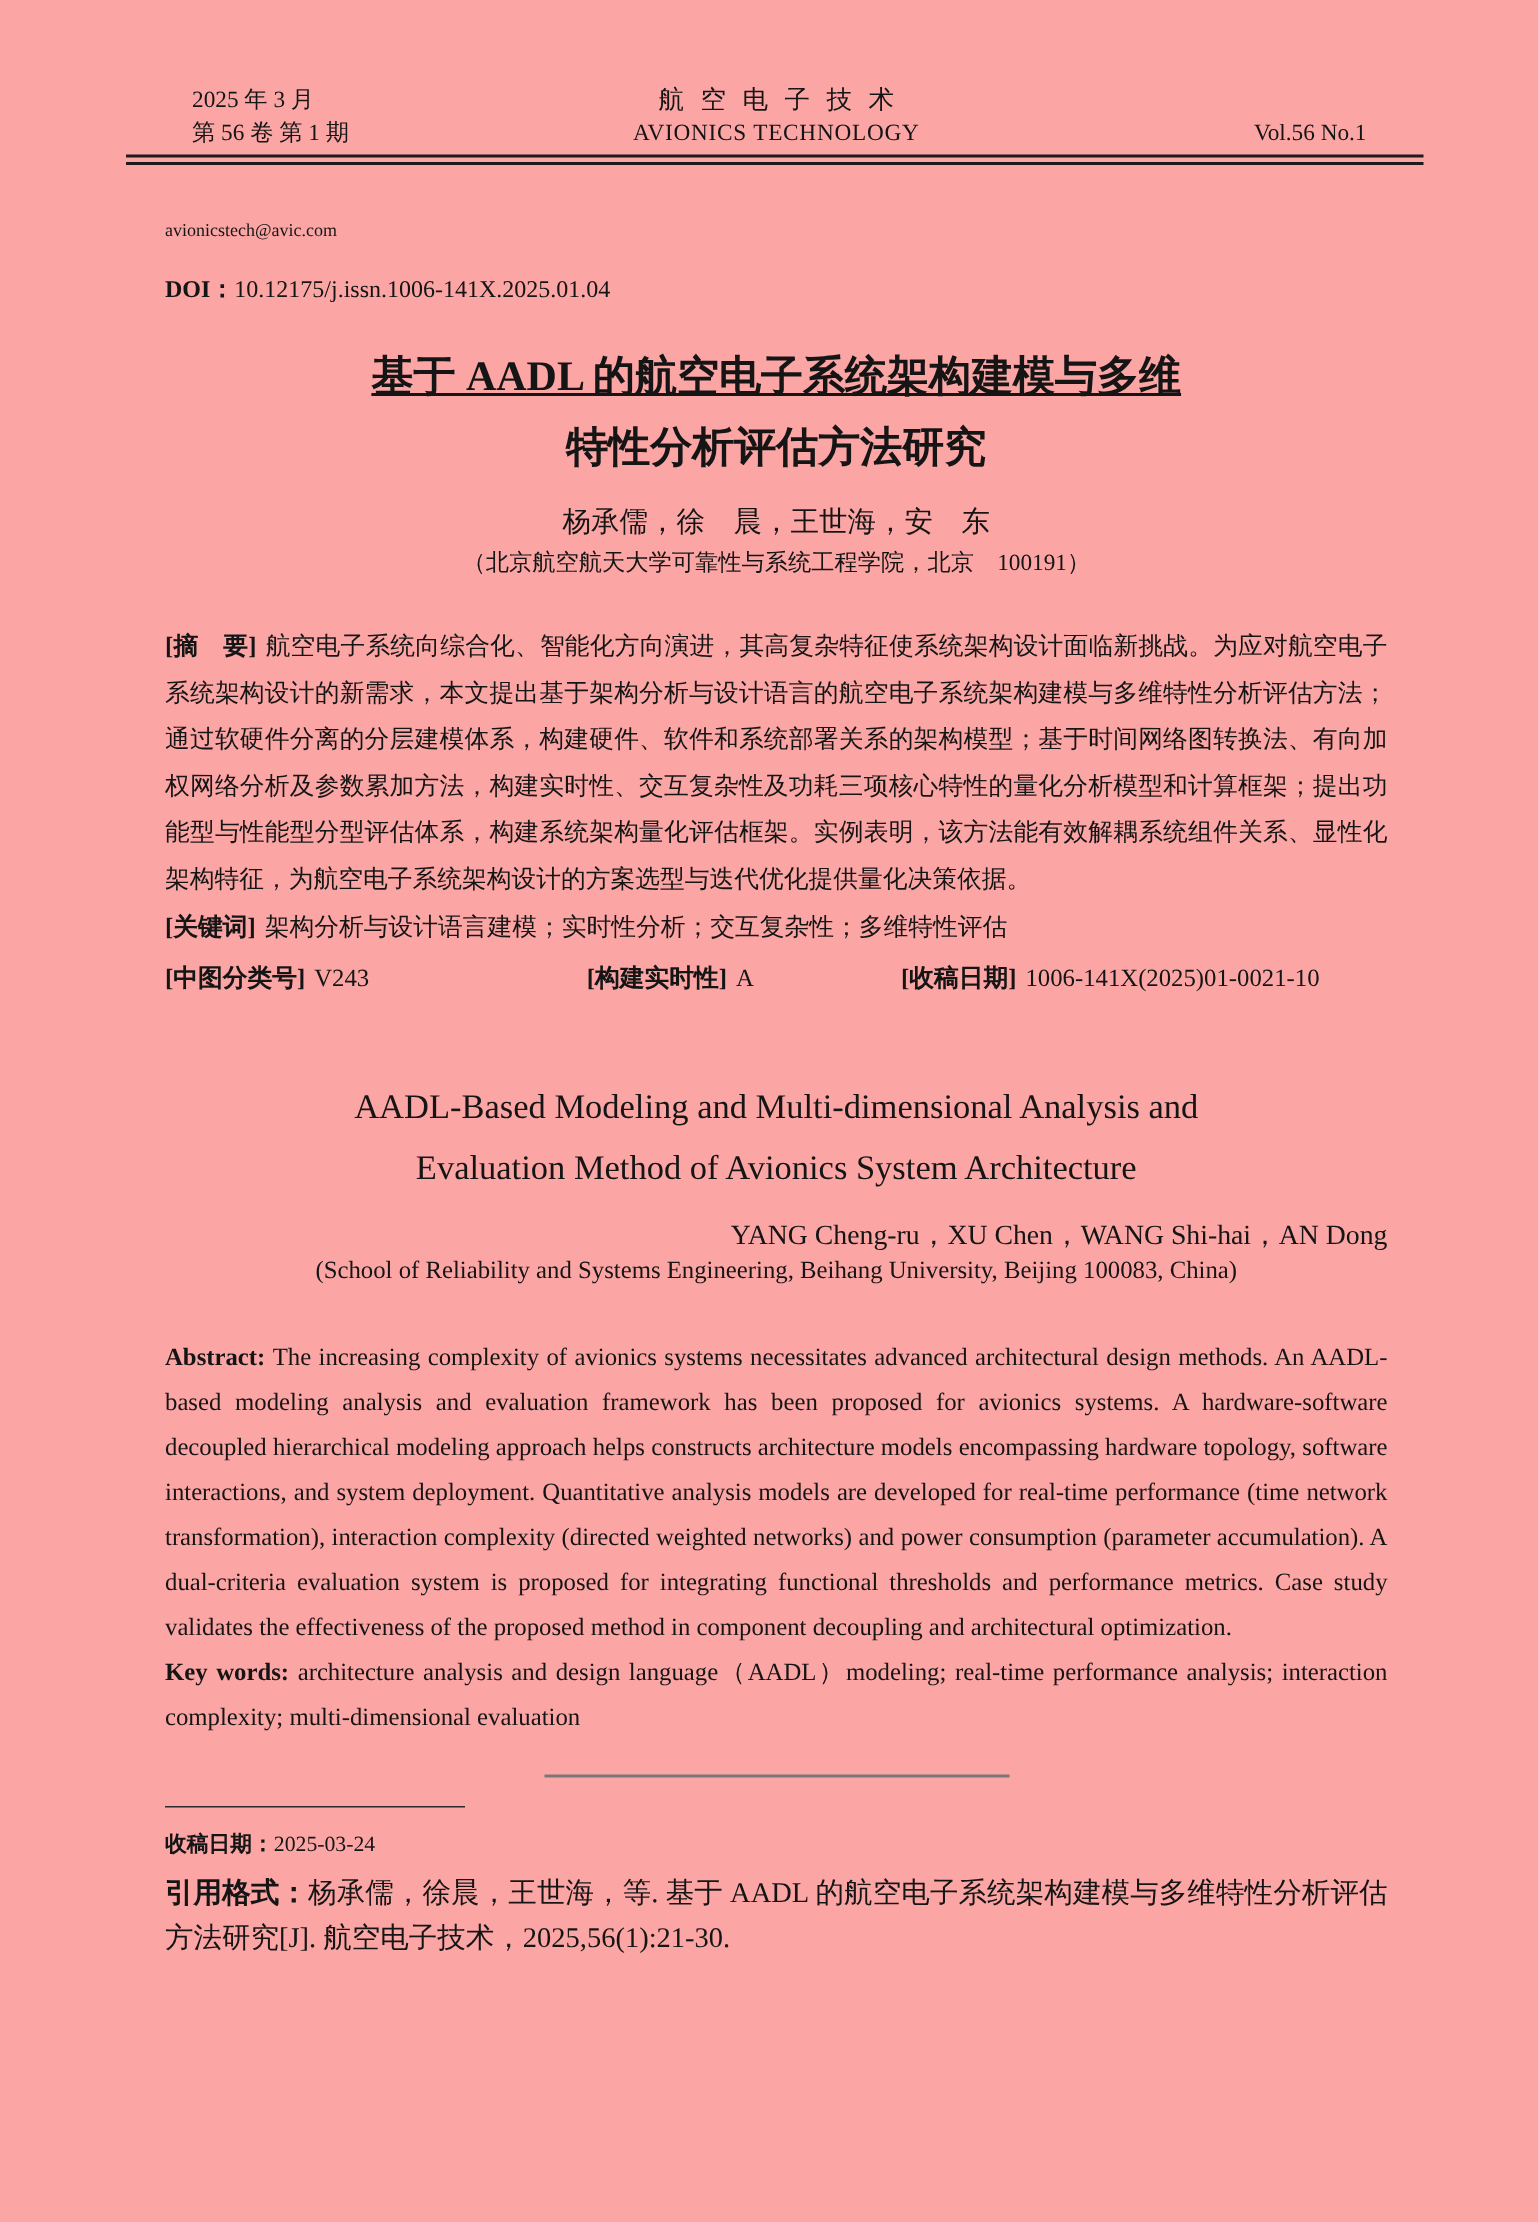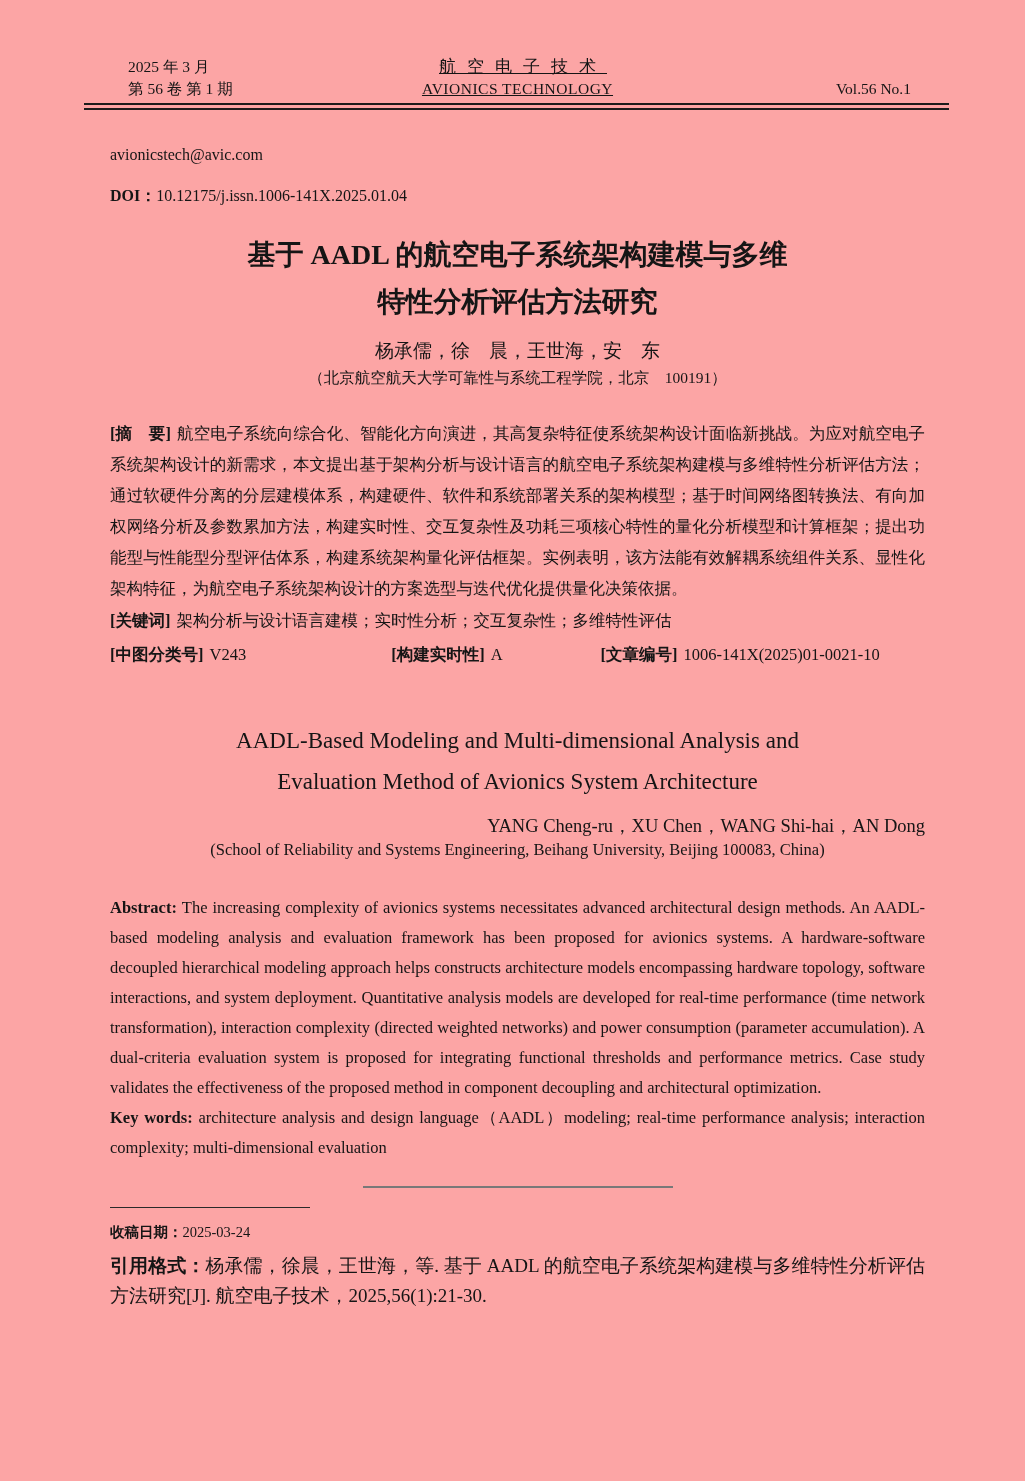--- a/index.html
+++ b/index.html
@@ -6,27 +6,27 @@
   .page {
     position:relative; width:1025px; height:1481px; margin:0 auto;
     background:#fca5a5; box-sizing:border-box;
     padding:56px 100px 0 110px;
     font-family:"Liberation Serif", serif; color:#151515;
     overflow:hidden;
   }
   
   .jheader { display:grid; grid-template-columns:1fr auto 1fr; align-items:end; font-size:15.5px; line-height:22px; }
   .jh-left { padding-left:18px; }
-  .jh-center { text-align:center;text-decoration:underline; }
+  .jh-center { text-align:center; }
   .jh-right { text-align:right; padding-right:14px; }
   .jname-cn { letter-spacing:11px; font-size:17px; margin-right:-11px; }
   .jname-en { letter-spacing:0.5px; font-size:15.5px; }
   .double-rule { margin:3px -24px 0 -26px; height:3px; border-top:2px solid #1c1c1c; border-bottom:2px solid #1c1c1c; }
   
-  .email { margin-top:36px; font-size:16px; }
+  .email { margin-top:36px; font-size:12px; }
   .doi { margin-top:22px; font-size:16px; }
   .title-cn { margin-top:24px; text-align:center; font-size:28px; font-weight:bold; line-height:47px; }
   .authors-cn { margin-top:13px; text-align:center; font-size:19px; }
   .affil-cn { margin-top:4px; text-align:center; font-size:15.5px; }
   .abs-cn { margin-top:29px; font-size:16.5px; line-height:31px; text-align:justify; }
   .kw-cn { font-size:16.5px; line-height:31px; margin-top:1px; }
   .cls-row { display:flex; margin-top:3px; font-size:16.5px; line-height:31px; }
   .cls-g1 { margin-right:145px; }
   .cls-g2 { margin-right:98px; }
   b.lbl { font-weight:bold; }
@@ -64,21 +64,21 @@
 
   <div class="double-rule"></div>
 
   <div class="email">avionicstech@avic.com</div>
 
   <div class="doi">
     <b class="lbl">DOI：</b><span>10.12175/j.issn.1006-141X.2025.01.04</span>
   </div>
 
   <h1 class="title-cn" style="margin:0;">
-    <div class="title-cn" style="margin-top:24px;">基于 AADL 的航空电子系统架构建模与多维</div>
+    <div class="title-cn" style="margin-top:24px;text-decoration:underline;">基于 AADL 的航空电子系统架构建模与多维</div>
     <div>特性分析评估方法研究</div>
   </h1>
 
   <div class="authors-cn">杨承儒，徐　晨，王世海，安　东</div>
   <div class="affil-cn">（北京航空航天大学可靠性与系统工程学院，北京　100191）</div>
 
   <p class="abs-cn" style="margin-bottom:0;">
     <b class="lbl-sp">[摘　要]</b><span>航空电子系统向综合化、智能化方向演进，其高复杂特征使系统架构设计面临新挑战。为应对航空电子系统架构设计的新需求，本文提出基于架构分析与设计语言的航空电子系统架构建模与多维特性分析评估方法；通过软硬件分离的分层建模体系，构建硬件、软件和系统部署关系的架构模型；基于时间网络图转换法、有向加权网络分析及参数累加方法，构建实时性、交互复杂性及功耗三项核心特性的量化分析模型和计算框架；提出功能型与性能型分型评估体系，构建系统架构量化评估框架。实例表明，该方法能有效解耦系统组件关系、显性化架构特征，为航空电子系统架构设计的方案选型与迭代优化提供量化决策依据。</span>
   </p>
 
@@ -87,21 +87,21 @@
   </div>
 
   <div class="cls-row">
     <span class="cls-g1">
       <b class="lbl-sp">[中图分类号]</b><span>V243</span>
     </span>
     <span class="cls-g2">
       <b class="lbl-sp">[构建实时性]</b><span>A</span>
     </span>
     <span>
-      <b class="lbl-sp">[文章编号]</b><span>1006-141X(2025)01-0021-10</span>
+      <b class="lbl-sp">[收稿日期]</b><span>1006-141X(2025)01-0021-10</span>
     </span>
   </div>
 
   <div class="title-en">
     <div>AADL-Based Modeling and Multi-dimensional Analysis and</div>
     <div>Evaluation Method of Avionics System Architecture</div>
   </div>
 
   <div class="authors-en">YANG Cheng-ru，XU Chen，WANG Shi-hai，AN Dong</div>
   <div class="affil-en">(School of Reliability and Systems Engineering, Beihang University, Beijing 100083, China)</div>

